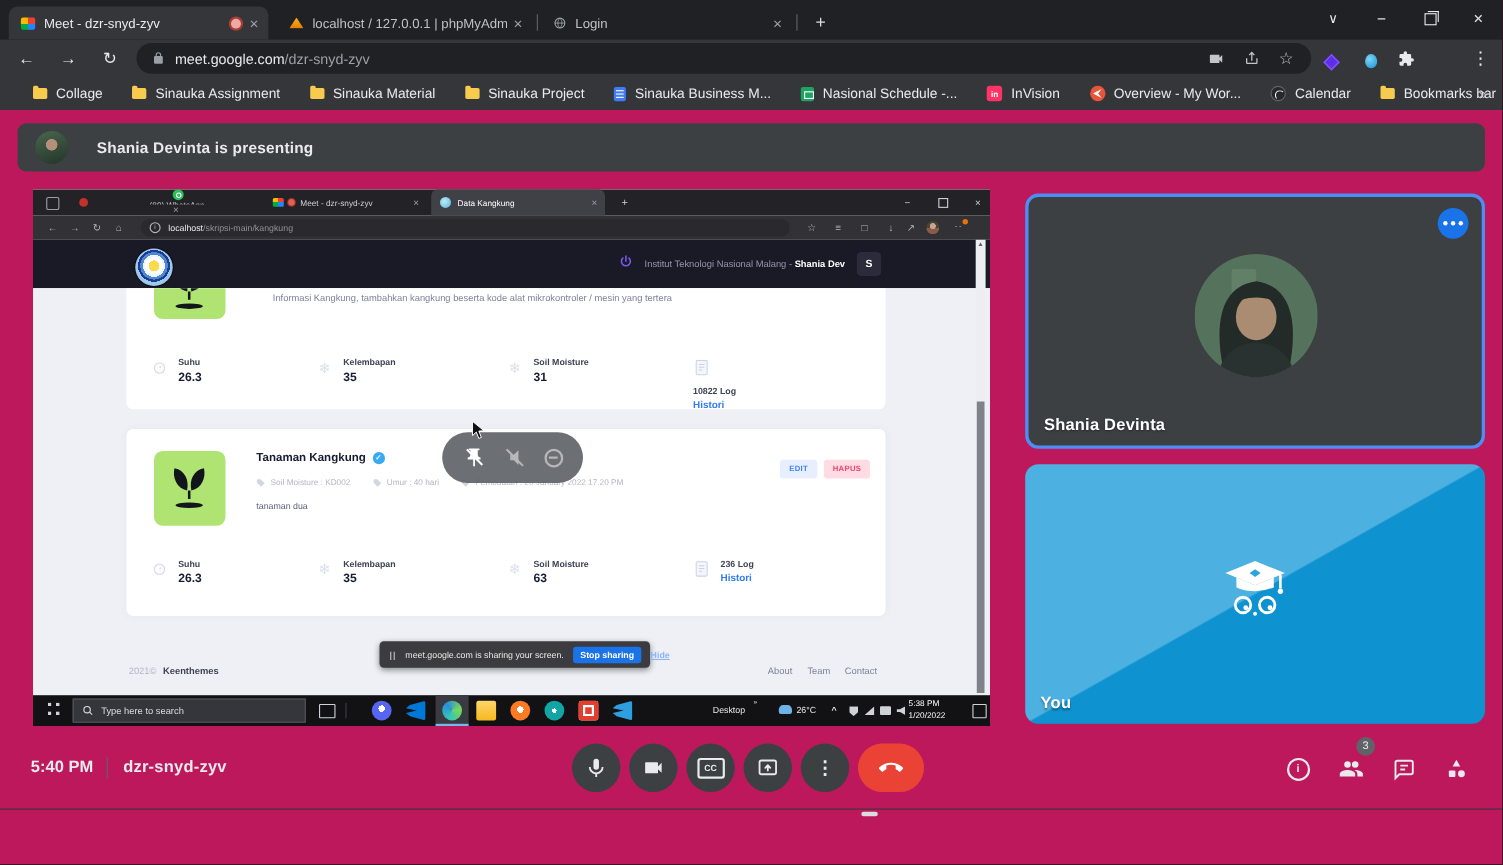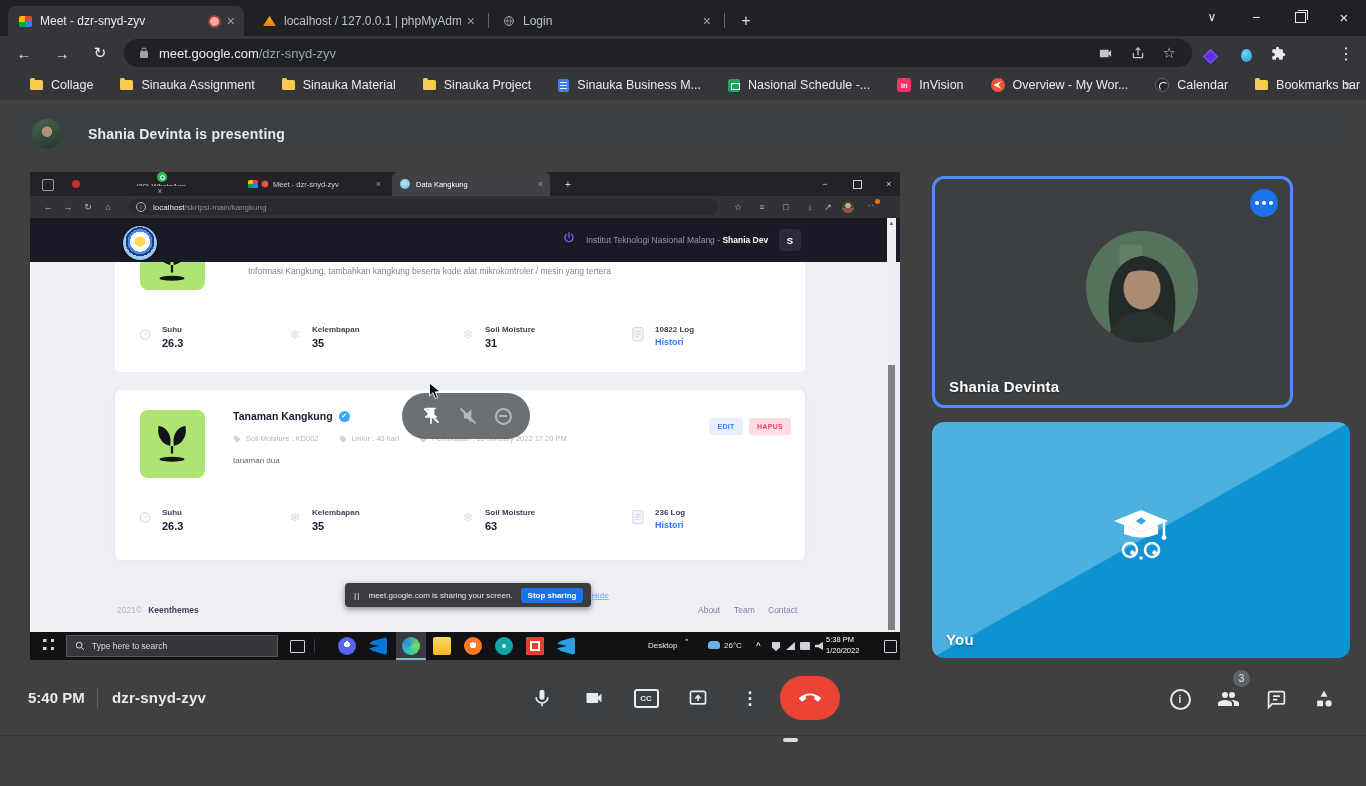--- a/index.html
+++ b/index.html
@@ -52,21 +52,21 @@
   .bm-inv{width:14px;height:14px;border-radius:3px;background:#ff3366;color:#fff;font-size:7.5px;font-weight:bold;
     display:flex;align-items:center;justify-content:center;}
   .bm-over{width:14px;height:14px;border-radius:50%;background:#e8553a;position:relative;overflow:hidden;}
   .bm-over:before{content:"";position:absolute;left:3px;top:3px;width:8px;height:8px;background:#fff;
     clip-path:polygon(0 50%,100% 0,60% 50%,100% 100%);}
   .bm-cal{width:14px;height:14px;border-radius:50%;background:#26282c;border:1px solid #60646b;box-sizing:border-box;position:relative;}
   .bm-cal:before{content:"";position:absolute;left:2.5px;top:2.5px;width:7px;height:7px;border-radius:50%;border:1.2px solid #fff;border-right-color:transparent;border-bottom-color:transparent;}
   .bm-more{position:absolute;right:14px;color:#c3c6c9;font-size:14px;}
 
   
-  .meet{position:absolute;left:0;top:100px;width:1366px;height:686px;background:#404040;}
+  .meet{position:absolute;left:0;top:100px;width:1366px;height:686px;background:#be185d;}
   .banner{position:absolute;left:16px;top:12px;width:1334px;height:44px;background:#3c4043;border-radius:8px;display:flex;align-items:center;}
   .banner-avatar{width:30px;height:30px;border-radius:50%;margin-left:16px;
     background:radial-gradient(circle at 50% 42%,#b4907a 0 5px,transparent 5.5px),linear-gradient(160deg,#49664f,#233529);}
   .banner-text{margin-left:26px;font-size:14px;font-weight:bold;color:#e8eaed;letter-spacing:.2px;}
 
   
   .pres{position:absolute;left:30px;top:72px;width:870px;height:488px;background:#fff;overflow:hidden;}
   .ps-tabs{position:absolute;left:0;top:0;width:870px;height:24px;background:#232327;}
   .ps-sq{position:absolute;left:12px;top:7px;width:10px;height:10px;border:1.2px solid #9aa0a6;border-radius:2px;}
   .ps-pin{position:absolute;left:42px;top:8px;width:8px;height:8px;border-radius:50%;background:#c4302b;}
@@ -158,21 +158,21 @@
   .tk-tv{position:absolute;left:260px;top:8px;width:13px;height:11px;border:1.2px solid #cfd3d6;border-radius:1px;}
   .tk-div{position:absolute;left:284px;top:7px;width:1px;height:14px;background:#3c3d44;}
   .tk-ic{position:absolute;top:5px;width:18px;height:18px;border-radius:3px;}
   .tk-active{position:absolute;left:366px;top:0;width:30px;height:28px;background:#3a3b41;border-bottom:2px solid #76b9ed;box-sizing:border-box;}
   .tk-right-txt{color:#e8e8e8;font-size:8px;position:absolute;}
   .tk-time{position:absolute;left:796px;top:3px;width:56px;color:#fff;font-size:7.5px;line-height:1.45;}
   .tk-notif{position:absolute;left:854px;top:8px;width:11px;height:11px;border:1.1px solid #cfd3d6;border-radius:1px;}
   .tray-shape{position:absolute;top:10px;background:#cfd3d6;}
 
   
-  .tile1{position:absolute;left:932px;top:76px;width:361px;height:232px;background:#3c4043;border:3px solid #4e8df5;border-radius:12px;box-sizing:border-box;}
+  .tile1{position:absolute;left:932px;top:76px;width:418px;height:232px;background:#3c4043;border:3px solid #4e8df5;border-radius:12px;box-sizing:border-box;}
   .tile1-name,.tile2-name{position:absolute;left:14px;bottom:10px;color:#fff;font-size:15px;font-weight:bold;letter-spacing:.2px;text-shadow:0 1px 2px rgba(0,0,0,.4);}
   .tile-menu{position:absolute;right:12px;top:10px;width:28px;height:28px;border-radius:50%;background:#1a73e8;
     display:flex;align-items:center;justify-content:center;gap:3px;}
   .tile-menu i{width:4px;height:4px;border-radius:50%;background:#fff;}
   .tile-avatar{position:absolute;left:151px;top:52px;width:112px;height:112px;}
   .tile2{position:absolute;left:932px;top:322px;width:418px;height:236px;border-radius:12px;overflow:hidden;
     background:linear-gradient(to bottom right,#4cb0e0 49.8%,#0f92d0 50.2%);}
   .sinauka{position:absolute;left:0;top:86px;width:418px;display:flex;justify-content:center;}
   .sinauka .txtcol{margin-left:14px;}
   .sinauka .brand{color:#fff;font-size:27px;font-weight:bold;letter-spacing:.5px;line-height:1;}
@@ -412,21 +412,21 @@
                 <div class="val">35</div>
               </span>
           </div>
           <div class="stat" style="left:345px;top:63px;">
             <span class="stat-ic">❄</span>
             <span>
                 <div class="lbl">Soil Moisture</div>
                 <div class="val">31</div>
               </span>
           </div>
-          <div class="stat" style="left:515px;top:63px;">
+          <div class="stat" style="left:515px;top:63px;flex-direction:column;">
             <span class="stat-ic">
                 <svg width="13" height="15" viewBox="0 0 20 24">
                   <rect x="1" y="1" width="16" height="21" rx="2" fill="#f4f6fc" stroke="#ccd2e4" stroke-width="1.5"></rect>
                   <path d="M5 7h8M5 11h8M5 15h5" stroke="#ccd2e4" stroke-width="1.5"></path>
                 </svg>
               </span>
             <span>
                 <div class="lbl">10822 Log</div>
                 <div class="link">Histori</div>
               </span>

